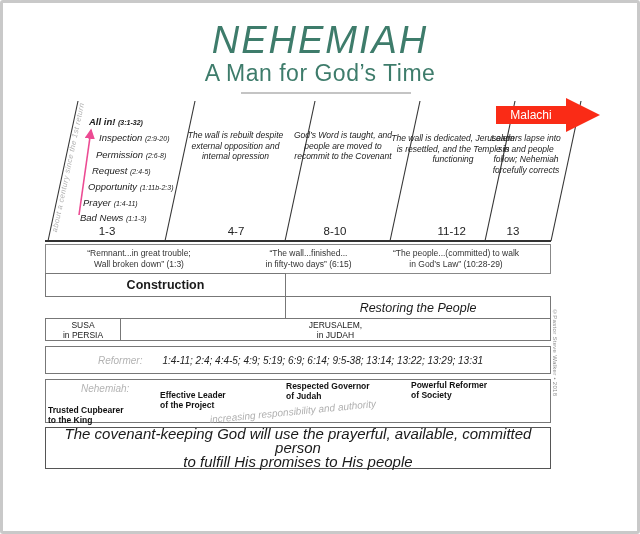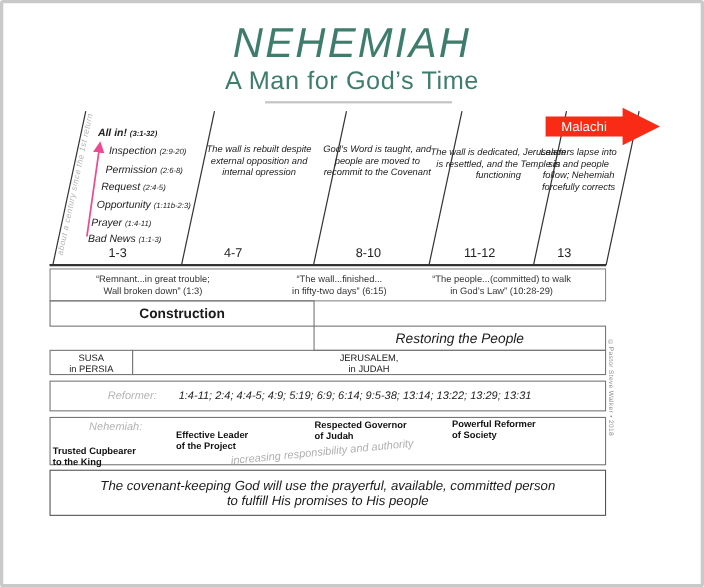--- a/index.html
+++ b/index.html
@@ -65,21 +65,21 @@
   .stage-label { font-weight:bold; font-size:8.5px; line-height:9.5px; text-align:left; color:#111; }
   .arrow-note {
     left:185px; top:403px; width:210px; text-align:center;
     font-size:10px; font-style:italic; color:#b0b0b0;
     transform:rotate(-5.5deg);
   }
 
   .statement-box {
     left:42px; top:424px; width:506px; height:42px; border:1px solid #555;
     display:flex; align-items:center; justify-content:center;
-    font-style:italic; font-size:12px; line-height:14px; text-align:center;
+    font-style:italic; font-size:15px; line-height:14px; text-align:center;
   }
 </style>
 </head>
 <body>
 
 <div class="stage">
 
   <div class="abs title">NEHEMIAH</div>
   <div class="abs subtitle">A Man for God’s Time</div>
   <div class="abs title-rule"></div>
@@ -137,23 +137,23 @@
   <div class="abs c1-item" style="left:77px; top:209px;">
     <span>Bad News</span> <span class="ref">(1:1-3)</span>
   </div>
 
   <div class="abs col-sum" style="left:175px; top:127px; width:115px;">The wall is rebuilt despite external opposition and internal opression</div>
   <div class="abs col-sum" style="left:285px; top:127px; width:110px;">God’s Word is taught, and people are moved to recommit to the Covenant</div>
   <div class="abs col-sum" style="left:388px; top:130px; width:124px;">The wall is dedicated, Jerusalem is resettled, and the Temple is functioning</div>
   <div class="abs col-sum" style="left:484px; top:130px; width:78px;">Leaders lapse into sin and people follow; Nehemiah forcefully corrects</div>
 
   <div class="abs chap" style="left:74px;  top:222px;">1-3</div>
-  <div class="abs chap" style="left:179px; top:222px;">4-7</div>
+  <div class="abs chap" style="left:203px; top:222px;">4-7</div>
   <div class="abs chap" style="left:302px; top:222px;">8-10</div>
-  <div class="abs chap" style="left:403px; top:222px;">11-12</div>
+  <div class="abs chap" style="left:403px; top:222px;text-align:right;">11-12</div>
   <div class="abs chap" style="left:480px; top:222px;">13</div>
 
   <div class="abs box" style="left:42px; top:241px; width:506px; height:30px; border-color:#888;"></div>
   <div class="abs quote pre" style="left:42px;  top:245px; width:132px;">“Remnant...in great trouble;
 Wall broken down” (1:3)</div>
   <div class="abs quote pre" style="left:225px; top:245px; width:105px;">“The wall...finished...
 in fifty-two days” (6:15)</div>
   <div class="abs quote pre" style="left:359px; top:245px; width:132px;">“The people...(committed) to walk
 in God’s Law” (10:28-29)</div>
 

